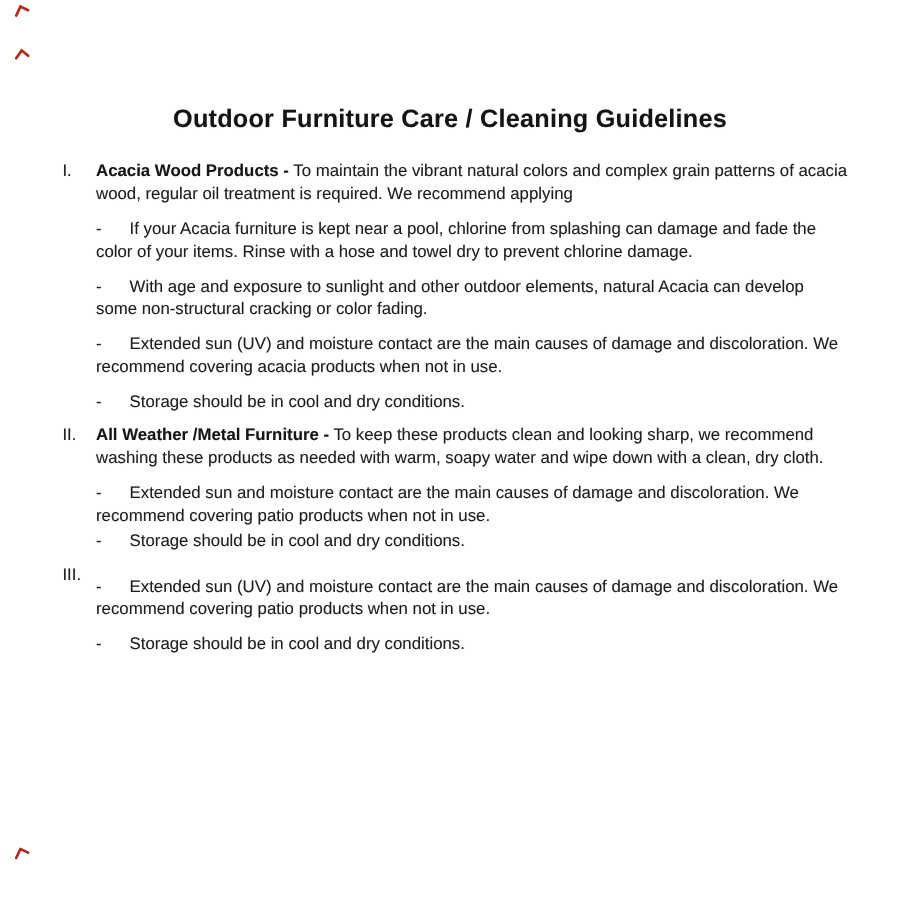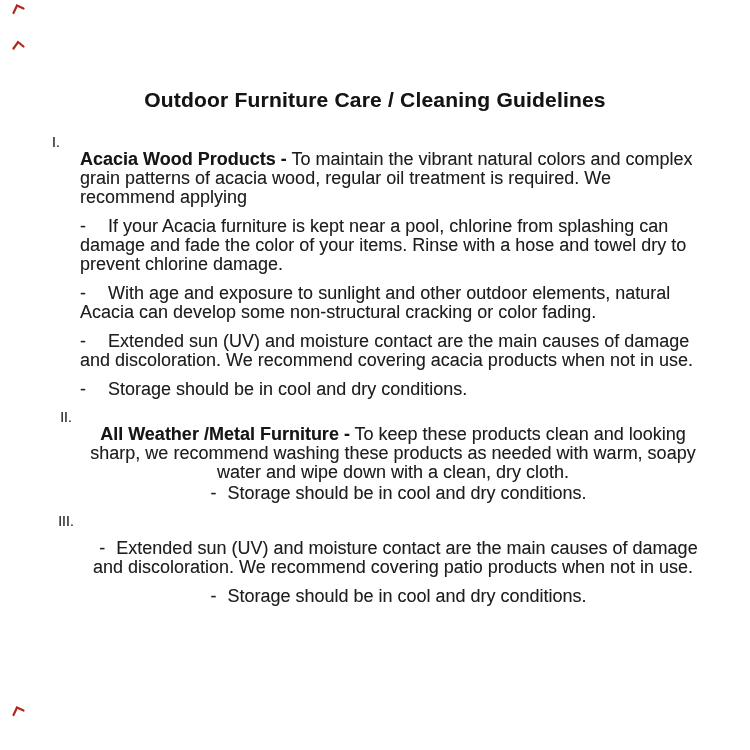--- a/index.html
+++ b/index.html
@@ -27,34 +27,33 @@
     width: 646px;
     text-align: center;
     font-size: 21px;
     font-weight: bold;
     letter-spacing: 0.2px;
     color: #141414;
     margin: 0 0 21px 0;
     line-height: 24px;
   }
   .doc-section { margin-top: 0; }
-  .doc-section + .doc-section { margin-top: 9px; text-align: center; }
+  .doc-section + .doc-section { margin-top: 9px; }
   .row { display: flex; align-items: flex-start; }
   .numeral {
     flex: none;
     width: 28px;
     font-size: 14px;
     line-height: 19px;
     color: #1e1e1e;
   }
   .content {
     width: 626px;
-    font-size: 18px;
+    font-size: 14px;
     line-height: 19px;
-    margin-top: 17px;
   }
   .content p { margin: 0; }
   .lead .hd { font-weight: bold; color: #161616; }
   .cont { margin-top: 3px !important; margin-left: -3px; }
   .bullet { margin-top: 10px !important; }
   .bullet.tight { margin-top: 2px !important; }
   .dash {
     display: inline-block;
     width: 28px;
     vertical-align: top;
@@ -106,20 +105,21 @@
           <p class="bullet"><span class="dash">-</span><span>Storage should be in cool and dry conditions.</span></p>
         </div>
       </div>
     </section>
 
     <section class="doc-section">
       <div class="row">
         <div class="numeral">II.</div>
         <div class="content">
           <p class="lead"><b class="hd">All Weather /Metal Furniture -</b> <span>To keep these products clean and looking sharp, we recommend washing these products as needed with warm, soapy water and wipe down with a clean, dry cloth.</span></p>
+          <p class="bullet"><span class="dash">-</span><span>Extended sun and moisture contact are the main causes of damage and discoloration. We recommend covering patio products when not in use.</span></p>
           <p class="bullet tight"><span class="dash">-</span><span>Storage should be in cool and dry conditions.</span></p>
         </div>
       </div>
     </section>
 
     <section class="doc-section">
       <div class="row">
         <div class="numeral">III.</div>
         <div class="content">
           <p class="bullet"><span class="dash">-</span><span>Extended sun (UV) and moisture contact are the main causes of damage and discoloration. We recommend covering patio products when not in use.</span></p>

